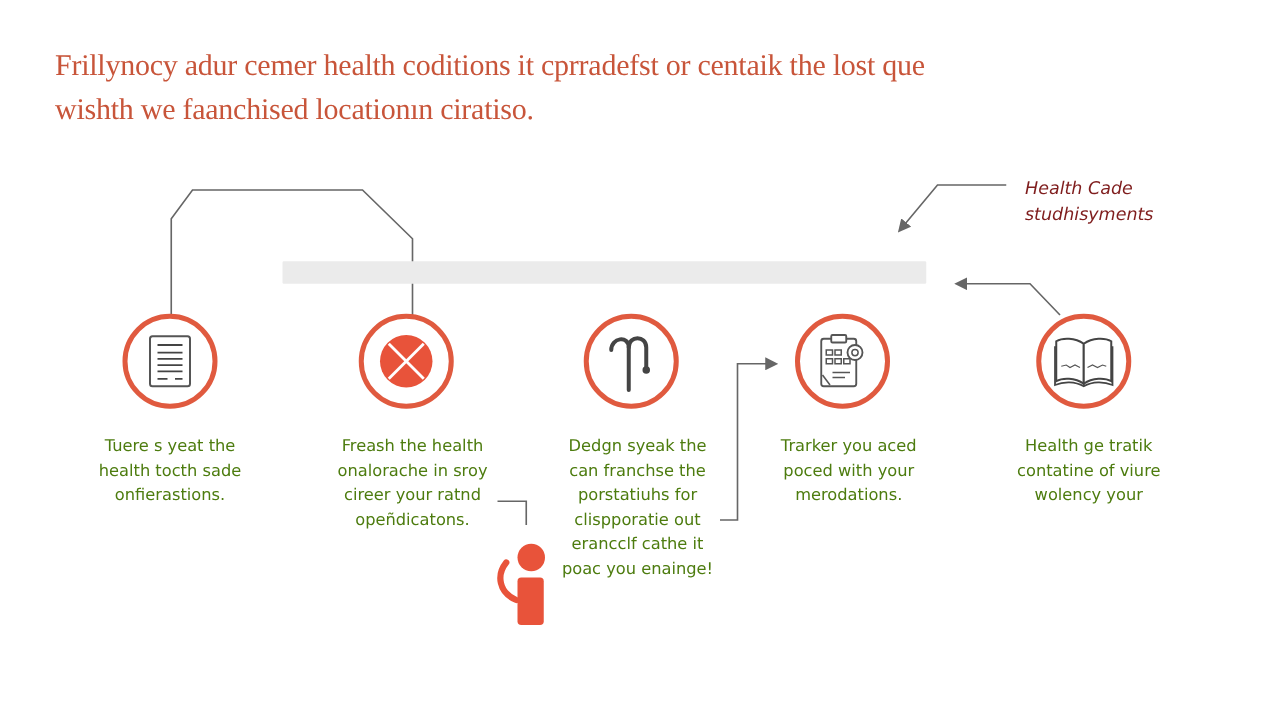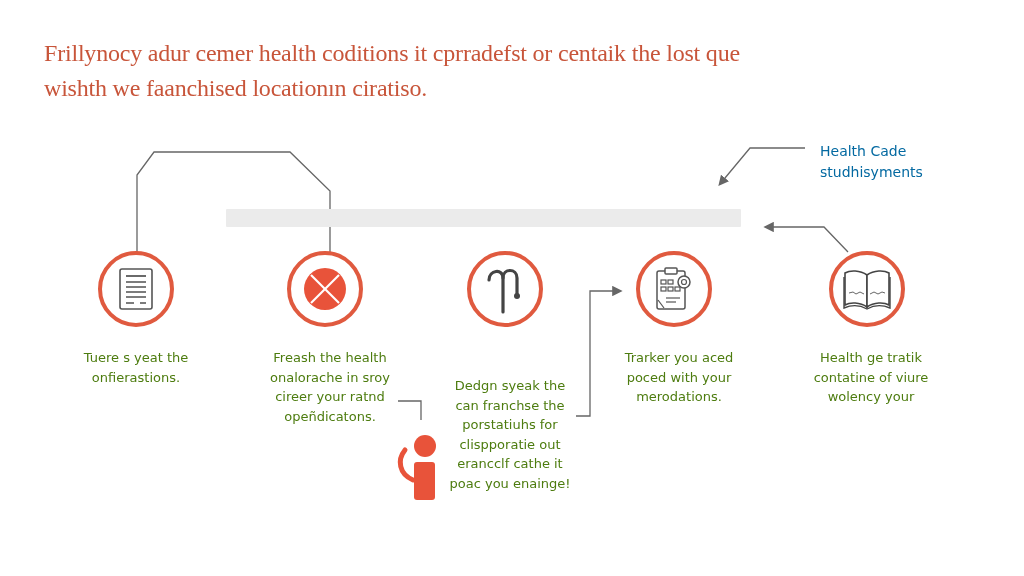--- a/index.html
+++ b/index.html
@@ -12,21 +12,21 @@
       color: #c8553a; font-size: 24px; line-height: 35px; letter-spacing: -0.2px;
       font-family: Liberation Serif, serif;
     }
     .title div { white-space: nowrap; }
     svg.lines { position: absolute; left: 0; top: 0; }
     .bar {
       position: absolute; left: 226px; top: 209px; width: 515px; height: 18px;
       background: #ebebeb; border-radius: 1px;
     }
     .callout {
-      position: absolute; left: 820px; top: 141px; color: #0369a1; font-size: 14px; line-height: 21px;
+      position: absolute; left: 820px; top: 141px; color: #7f1d1d; font-size: 14px; line-height: 21px; font-style: italic;
     }
     .icon-circle {
       position: absolute; width: 76px; height: 76px; border-radius: 50%;
       border: 4px solid #e05a3f; background: #fff; box-sizing: border-box;
       display: flex; align-items: center; justify-content: center;
     }
     .caption {
       position: absolute; width: 170px; text-align: center; color: #4d7c0f;
       font-size: 13px; line-height: 19.5px;
     }
@@ -72,20 +72,21 @@
     <line x1="8" y1="15" x2="28" y2="15" stroke="#444" stroke-width="1.4"></line>
     <line x1="8" y1="20" x2="28" y2="20" stroke="#444" stroke-width="1.4"></line>
     <line x1="8" y1="25" x2="28" y2="25" stroke="#444" stroke-width="1.4"></line>
     <line x1="8" y1="30" x2="28" y2="30" stroke="#444" stroke-width="1.4"></line>
     <line x1="8" y1="36" x2="16" y2="36" stroke="#444" stroke-width="1.4"></line>
     <line x1="22" y1="36" x2="28" y2="36" stroke="#444" stroke-width="1.4"></line>
   </svg>
 </div>
 <div class="caption" style="left:51px; top:348px;">
   <div>Tuere s yeat the</div>
+  <div>health tocth sade</div>
   <div>onfierastions.</div>
 </div>
 
 <div class="icon-circle" style="left:287px; top:251px;">
   <svg width="46" height="46" viewBox="0 0 46 46">
     <circle cx="23" cy="23" r="21" fill="#e8533a"></circle>
     <line x1="9" y1="9" x2="37" y2="37" stroke="#fff" stroke-width="2.2"></line>
     <line x1="37" y1="9" x2="9" y2="37" stroke="#fff" stroke-width="2.2"></line>
   </svg>
 </div>
@@ -96,21 +97,21 @@
   <div>opeñdicatons.</div>
 </div>
 
 <div class="icon-circle" style="left:467px; top:251px;">
   <svg width="44" height="50" viewBox="0 0 44 50">
     <path d="M6,16 C6,6 20,4 20,14 L20,48" fill="none" stroke="#444" stroke-width="3.2" stroke-linecap="round"></path>
     <path d="M20,14 C20,4 34,4 34,14 L34,30" fill="none" stroke="#444" stroke-width="3.2" stroke-linecap="round"></path>
     <circle cx="34" cy="32" r="3" fill="#444"></circle>
   </svg>
 </div>
-<div class="caption" style="left:425px; top:348px;margin-top:28px;">
+<div class="caption" style="left:425px; top:348px;">
   <div>Dedgn syeak the</div>
   <div>can franchse the</div>
   <div>porstatiuhs for</div>
   <div>clispporatie out</div>
   <div>erancclf cathe it</div>
   <div>poac you enainge!</div>
 </div>
 
 <svg style="position:absolute; left:393px; top:430px;" width="48" height="72" viewBox="0 0 48 72">
   <circle cx="32" cy="16" r="11" fill="#e8533a"></circle>

